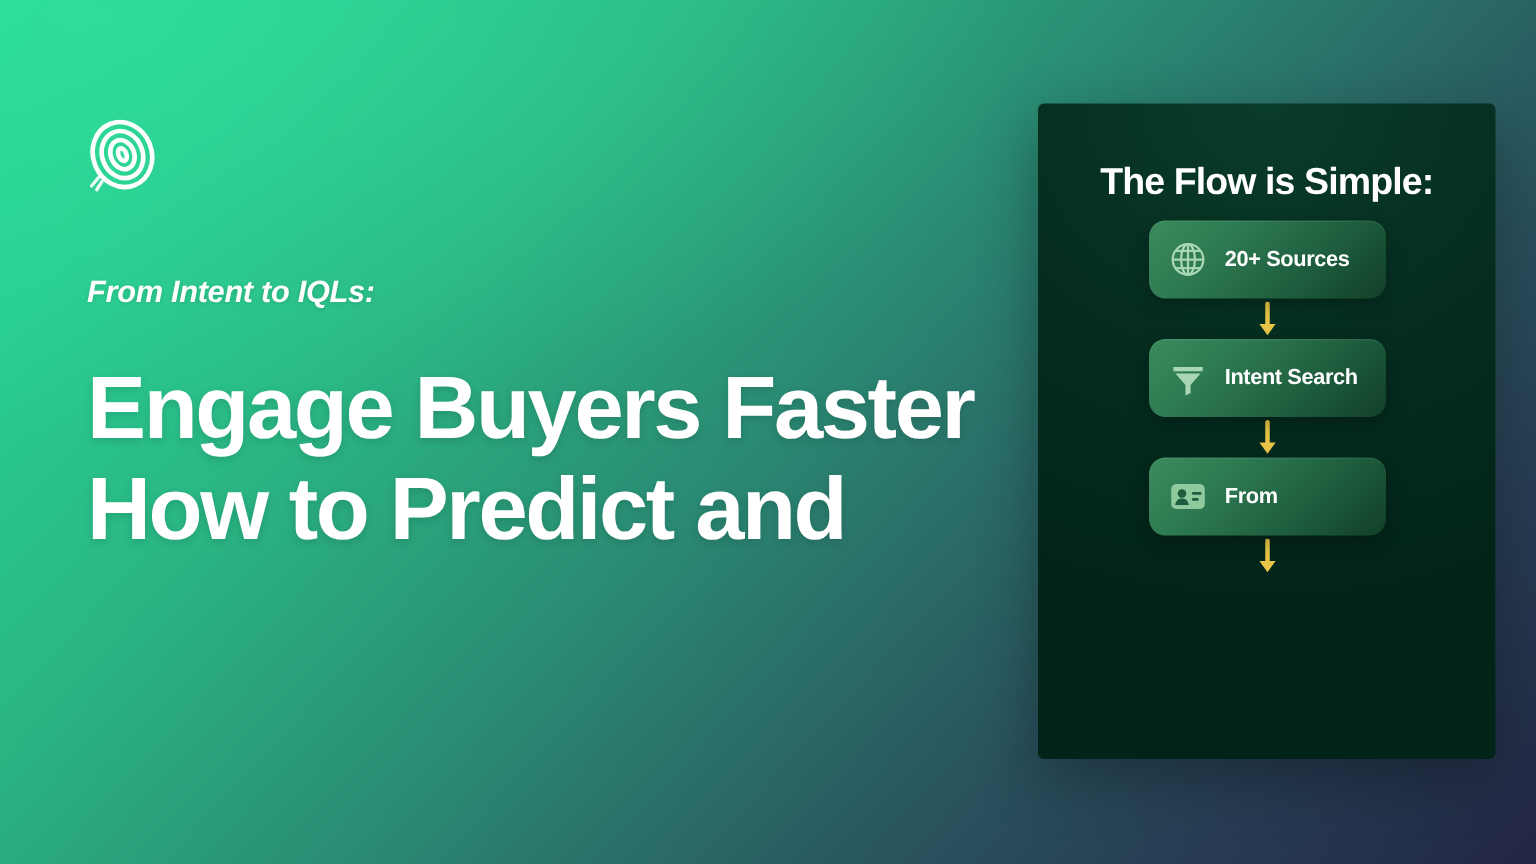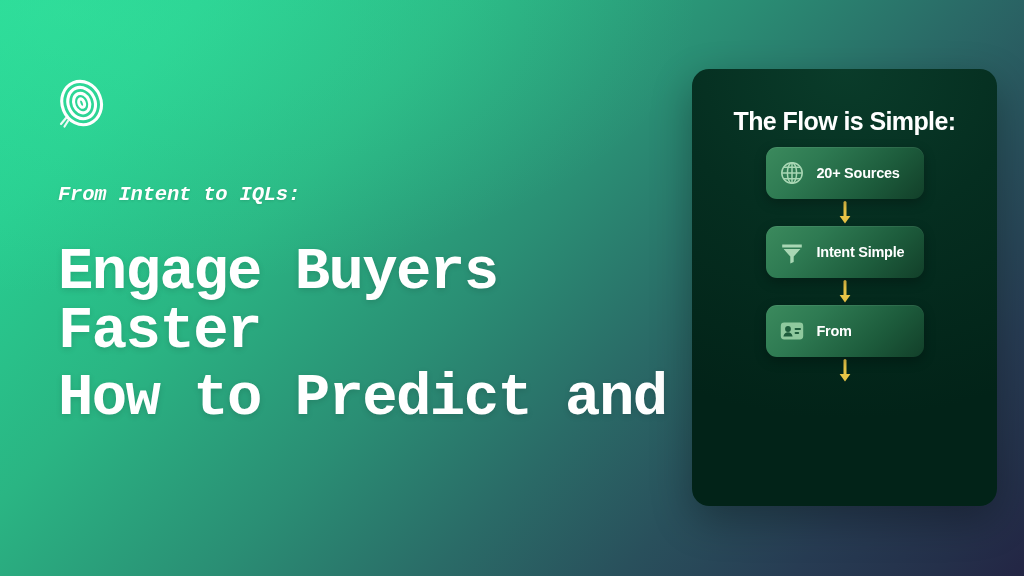--- a/index.html
+++ b/index.html
@@ -24,21 +24,21 @@
         #273c53 85%,
         #24304a 94%,
         #232544 100%);
   }
   #bg-wash {
     position:absolute; inset:0;
     background:radial-gradient(120% 95% at 6% 2%, rgba(60,236,164,.38) 0%, rgba(60,236,164,0) 52%);
   }
 
   
-  #left { position:absolute; left:0; top:0; width:690px; height:514px;font-family:Liberation Mono, monospace; }
+  #left { position:absolute; left:0; top:0; width:690px; height:514px; }
 
   #logo {
     position:absolute; left:56px; top:78px;
     width:52px; height:52px;
   }
 
   #eyebrow {
     position:absolute; left:58px; top:183px;
     font-size:20.5px; font-weight:bold; font-style:italic;
     color:#ffffff; letter-spacing:-0.2px;
@@ -54,21 +54,21 @@
     letter-spacing:-1.6px;
     text-shadow:0 2px 6px rgba(0,0,0,.13);
   }
   #headline .ln { display:block; }
   #headline .ln + .ln { margin-top:8px; }
 
   
   #card {
     position:absolute; left:692px; top:69px;
     width:305px; height:437px;
-    border-radius:17px;
+    border-radius:4px;
     background:
       radial-gradient(130% 80% at 50% 0%, #0a3c2a 0%, #052e20 45%, #022318 100%);
     box-shadow:0 14px 40px rgba(0,0,0,.30);
     overflow:hidden;
   }
   #card-title {
     position:absolute; left:0; right:0; top:38px;
     text-align:center;
     font-size:25px; font-weight:bold;
     color:#ffffff; letter-spacing:-0.6px;
@@ -162,21 +162,21 @@
       </svg>
     </div>
 
     <div class="pill">
       <span class="pico">
         <svg viewBox="0 0 26 26" width="26" height="26" aria-hidden="true">
           <path d="M3.2 5.6 h19.6 v2.9 h-19.6 z" fill="#a9d7b4"></path>
           <path d="M4.6 10 h16.8 L14.7 17.6 v5.4 l-3.4 1.6 v-7 Z" fill="#a9d7b4"></path>
         </svg>
       </span>
-      <span class="plabel">Intent Simple</span>
+      <span class="plabel">Intent Search</span>
     </div>
 
     <div class="arrow">
       <svg viewBox="0 0 14 24" width="14" height="24" aria-hidden="true">
         <line x1="7" y1="1.5" x2="7" y2="16" stroke="#e8c547" stroke-width="3" stroke-linecap="round"></line>
         <path d="M1.6 15 L7 22.5 L12.4 15 Z" fill="#e8c547"></path>
       </svg>
     </div>
 
     <div class="pill">

